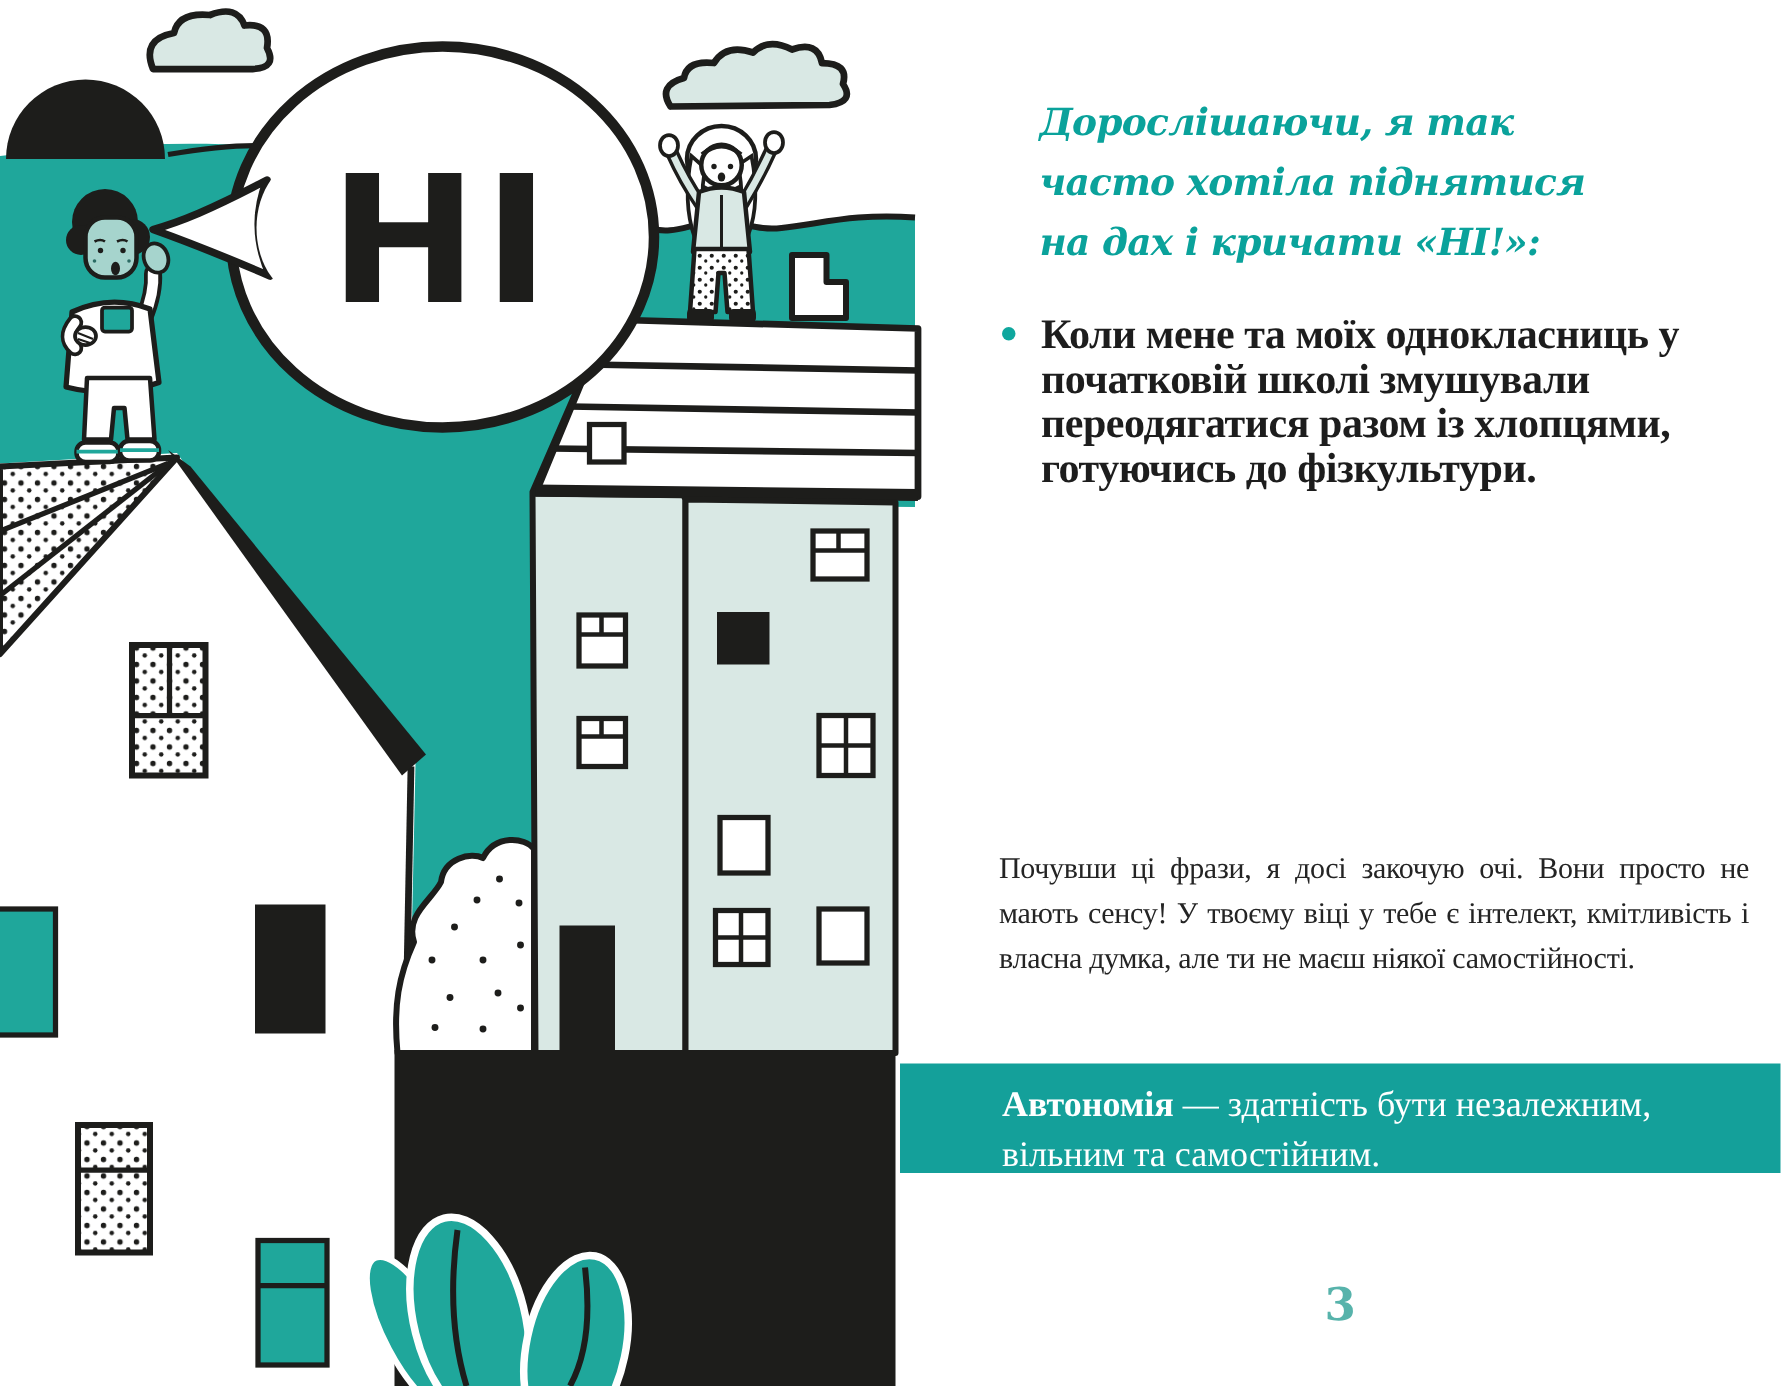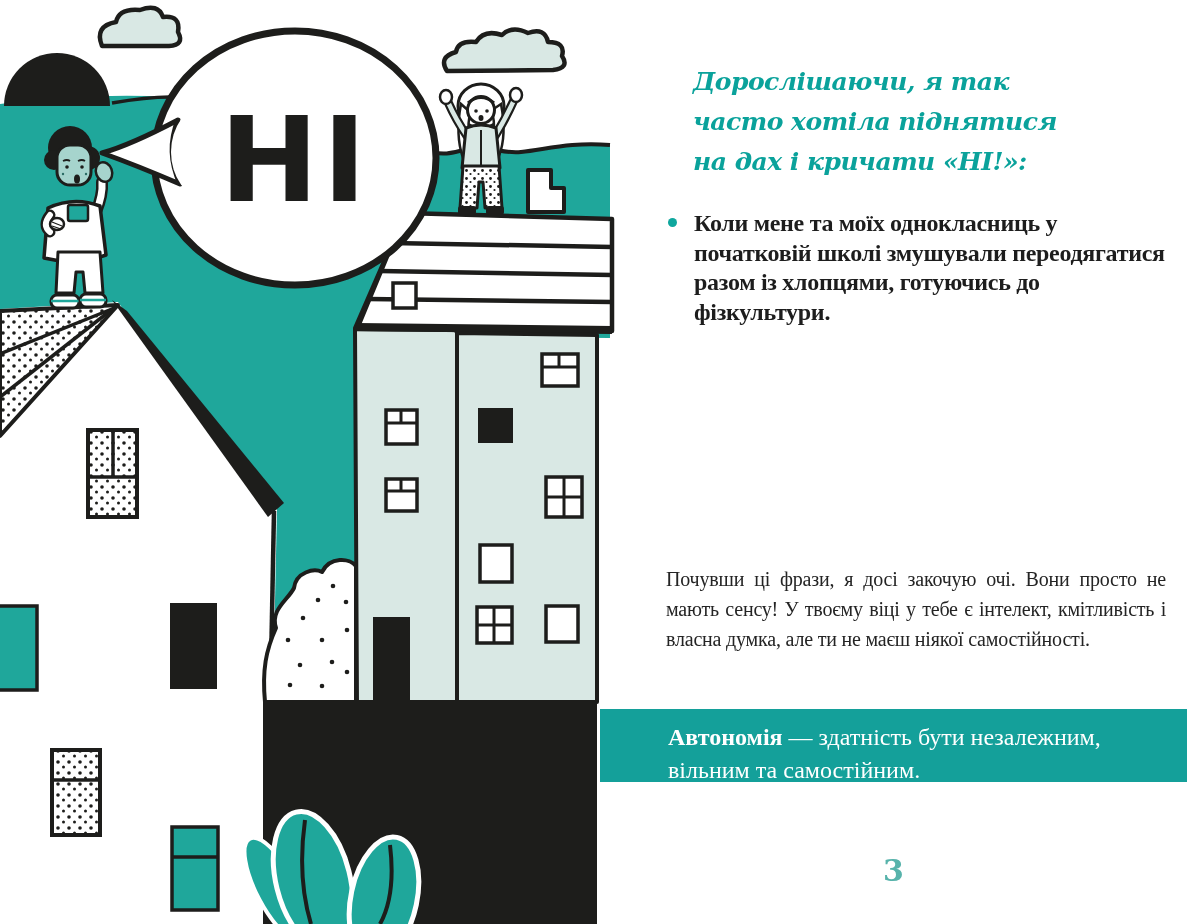--- a/index.html
+++ b/index.html
@@ -18,21 +18,21 @@
     position:absolute;left:666px;top:209px;width:505px;
     list-style:none;margin:0;padding:0;
   }
   .bullets li{display:flex;margin:0 0 7px 0;}
   .bullet-dot{
     flex:0 0 auto;width:9px;height:9px;border-radius:50%;
     background:#0fa79e;margin:9px 17px 0 2px;
   }
   .bullet-text{
     font-family:"Liberation Serif",serif;font-weight:bold;
-    font-size:24px;line-height:29.5px;color:#1d1d1d;letter-spacing:-0.3px;
+    font-size:28px;line-height:29.5px;color:#1d1d1d;letter-spacing:-0.3px;
   }
   .paragraph{
     position:absolute;left:666px;top:564px;width:500px;
     font-family:"Liberation Serif",serif;font-size:20px;line-height:30px;
     color:#242424;text-align:justify;letter-spacing:-0.2px;
   }
   .def-box{
     position:absolute;left:600px;top:709px;width:587px;height:73px;
     background:#14a09a;
   }

